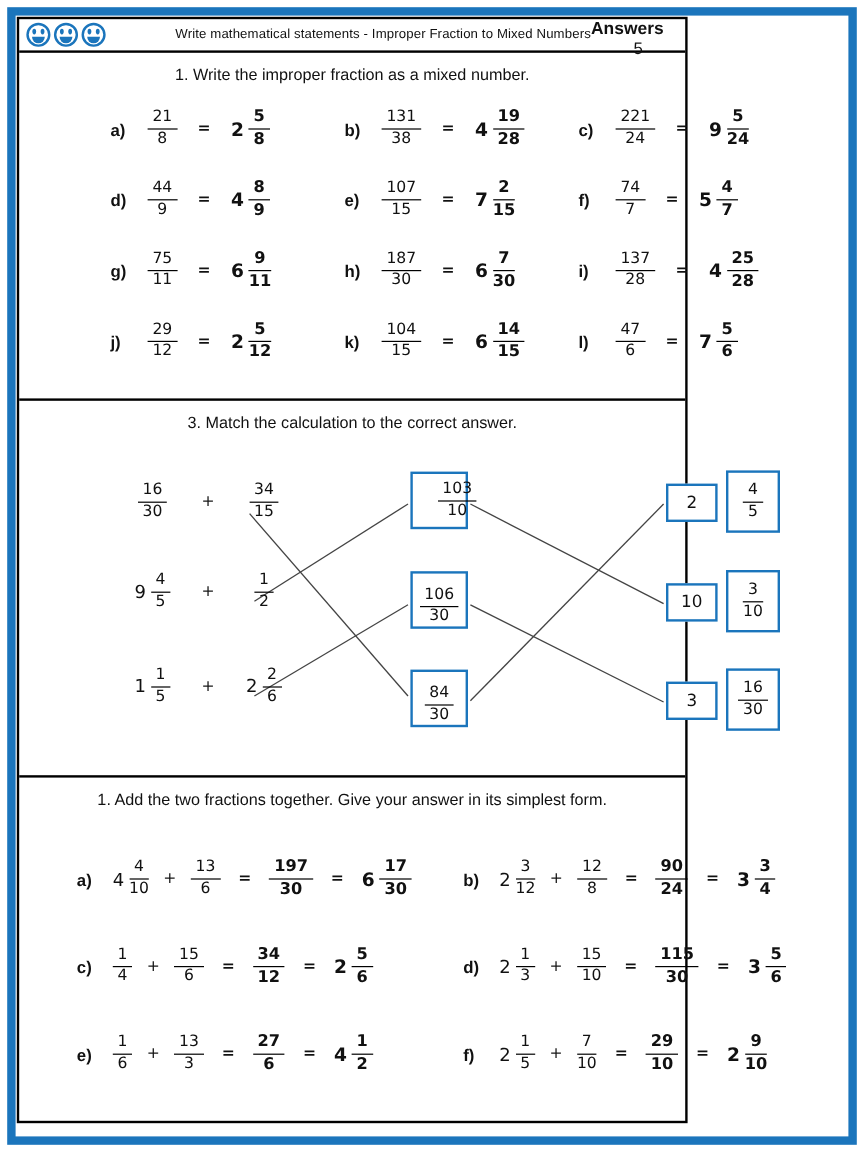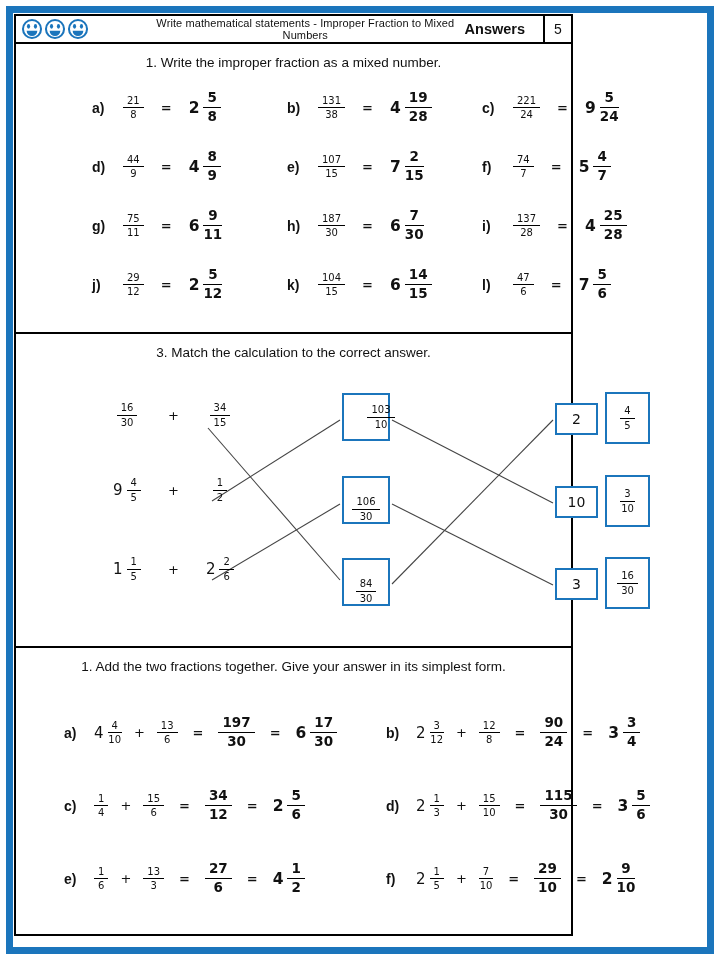--- a/index.html
+++ b/index.html
@@ -6,34 +6,34 @@
   html,body { width: 720px; height: 960px; background:#fff; }
   body { font-family: "DejaVu Sans", sans-serif; color:#111; position:relative; }
   .page { position:absolute; inset:0; background:#fff; }
   .blue-frame { position:absolute; inset:6px; border:7px solid #1b75bc; pointer-events:none; }
   .content { position:absolute; left:14px; top:14px; width:559px; height:922px; border:2px solid #000; background:#fff; display:flex; flex-direction:column; }
 
   
   .header { height:28px; border-bottom:2px solid #000; display:flex; align-items:center; font-family:"Liberation Sans", sans-serif; }
   .smileys { display:flex; align-items:center; gap:1px; padding-left:5px; width:130px; }
   .header-title { flex:1; text-align:center; font-size:11px; letter-spacing:0.1px; }
-  .header-right { display:flex; align-items:center; height:100%; }
+  .header-right { display:flex; align-items:center; height:100%;flex-direction:column; }
   .answers { font-weight:bold; font-size:14.5px; padding-right:18px; }
   .pg-div { width:2px; height:100%; background:#000; }
   .pagenum { width:26px; text-align:center; font-size:14px; }
 
   
   .section { position:relative; width:100%; }
   .s1 { height:290px; border-bottom:2px solid #000; }
   .s2 { height:314px; border-bottom:2px solid #000; }
   .s3 { flex:1; }
   .sec-title { text-align:center; font-family:"Liberation Sans", sans-serif; font-size:13.5px; margin-top:11px; }
 
   
-  .frac { display:inline-block; text-align:center; vertical-align:middle; line-height:1.15; font-size:10px; }
+  .frac { display:inline-block; text-align:center; vertical-align:middle; line-height:1.15; font-size:13px; }
   .frac .num { display:block; border-bottom:1.3px solid #000; padding:0 4px 1px; }
   .frac .den { display:block; padding-top:1px; }
   .frac.bold { font-weight:bold; font-size:13.5px; }
   .mixed { display:inline-flex; align-items:center; }
   .whole { font-size:15px; margin-right:4px; }
   .whole.b { font-weight:bold; font-size:15.5px; }
   .eq { font-size:13px; font-weight:600; }
   .plus { font-size:13px; }
 
   

